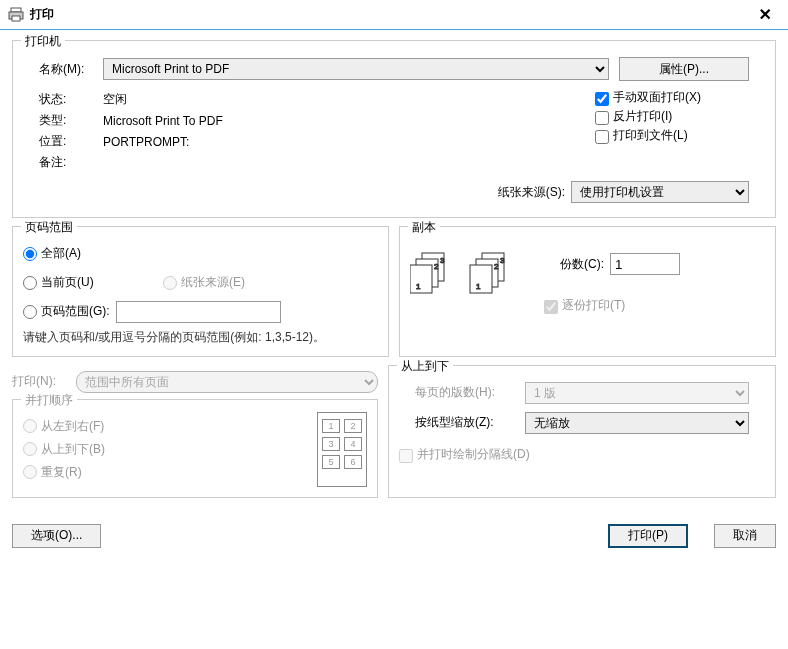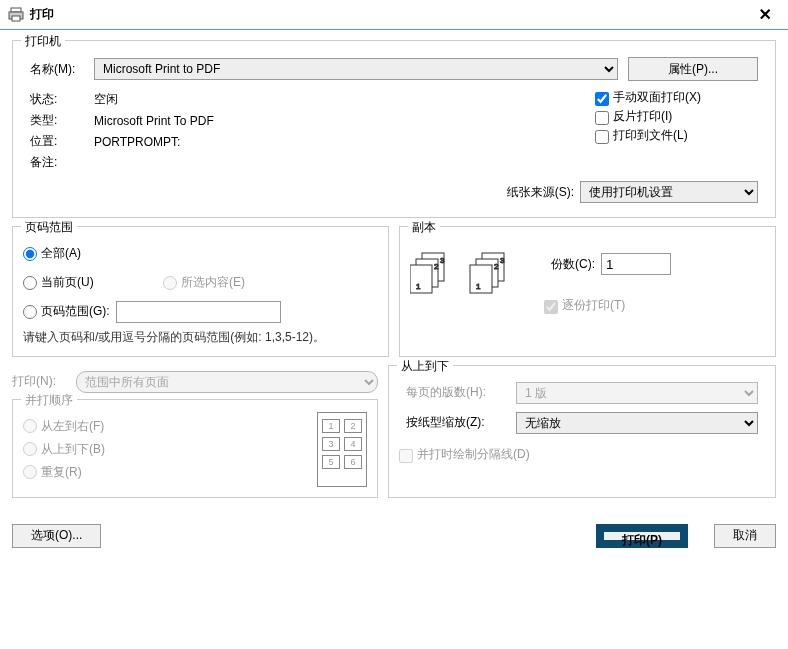--- a/index.html
+++ b/index.html
@@ -4,26 +4,26 @@
 <style>
 * { box-sizing: border-box; margin: 0; padding: 0; }
 body { font-family: "Microsoft YaHei", SimSun, sans-serif; font-size: 12px; background: #fff; width: 788px; height: 649px; overflow: hidden; }
 .titlebar { height: 30px; border-bottom: 1px solid #4aa8e0; display: flex; align-items: center; padding: 0 8px; background: #fff; font-weight: bold; }
 .titlebar .icon-printer { width: 16px; height: 16px; margin-right: 6px; }
 .titlebar .title { flex: 1; }
 .close-x { font-size: 16px; padding: 0 8px; cursor: pointer; }
 .dialog-body { padding: 10px 12px; }
 .groupbox { border: 1px solid #ccc; position: relative; padding: 12px 10px 10px 10px; margin-bottom: 8px; }
 .groupbox > .legend { position: absolute; top: -8px; left: 8px; background: #fff; padding: 0 4px; }
-.row { display: flex; align-items: center; margin: 4px 7px; }
+.row { display: flex; align-items: center; margin: 4px 16px; }
 .label { width: 64px; }
 select, input[type=text] { border: 1px solid #999; height: 22px; padding: 0 4px; font-family: inherit; font-size: 12px; }
 select { background: #eee; }
 .btn { border: 1px solid #999; background: #f0f0f0; height: 24px; padding: 0 18px; font-family: inherit; font-size: 12px; cursor: pointer; }
-.btn.primary { border: 8px solid #0c4a6e; font-weight: bold; }
+.btn.primary { border: 2px solid #0c4a6e; }
 .checkbox { display: flex; align-items: flex-end; gap: 4px; margin: 2px 0; }
 .checkbox input { width: 14px; height: 14px; }
 .radio { display: flex; align-items: center; gap: 4px; margin: 6px 0; }
 .radio input { width: 14px; height: 14px; }
 .disabled { color: #999; }
 .mid-row { display: flex; gap: 10px; }
 .mid-row > div { flex: 1; }
 .copies-diagram { display: inline-block; width: 110px; height: 50px; margin-right: 14px; }
 .copies-diagram svg { width: 100%; height: 100%; }
 .preset-grid { border: 1px solid #888; padding: 4px; display: inline-block; }
@@ -112,21 +112,21 @@
           <input type="radio" name="r" checked="" style="">
           <span>全部(A)</span>
         </label>
       <div style="display:flex; align-items:center;">
         <label class="radio" style="flex:0 0 140px;">
             <input type="radio" name="r" style="">
             <span>当前页(U)</span>
           </label>
         <label class="radio disabled">
             <input type="radio" name="r" disabled="" style="">
-            <span>所选内容(E)</span>
+            <span>纸张来源(E)</span>
           </label>
       </div>
       <div style="display:flex; align-items:center;">
         <label class="radio">
             <input type="radio" name="r" style="">
             <span>页码范围(G):</span>
           </label>
         <input type="text" style="flex: 0 0 160px; margin-left: 6px;" value="">
       </div>
       <div class="hint">请键入页码和/或用逗号分隔的页码范围(例如: 1,3,5-12)。</div>

